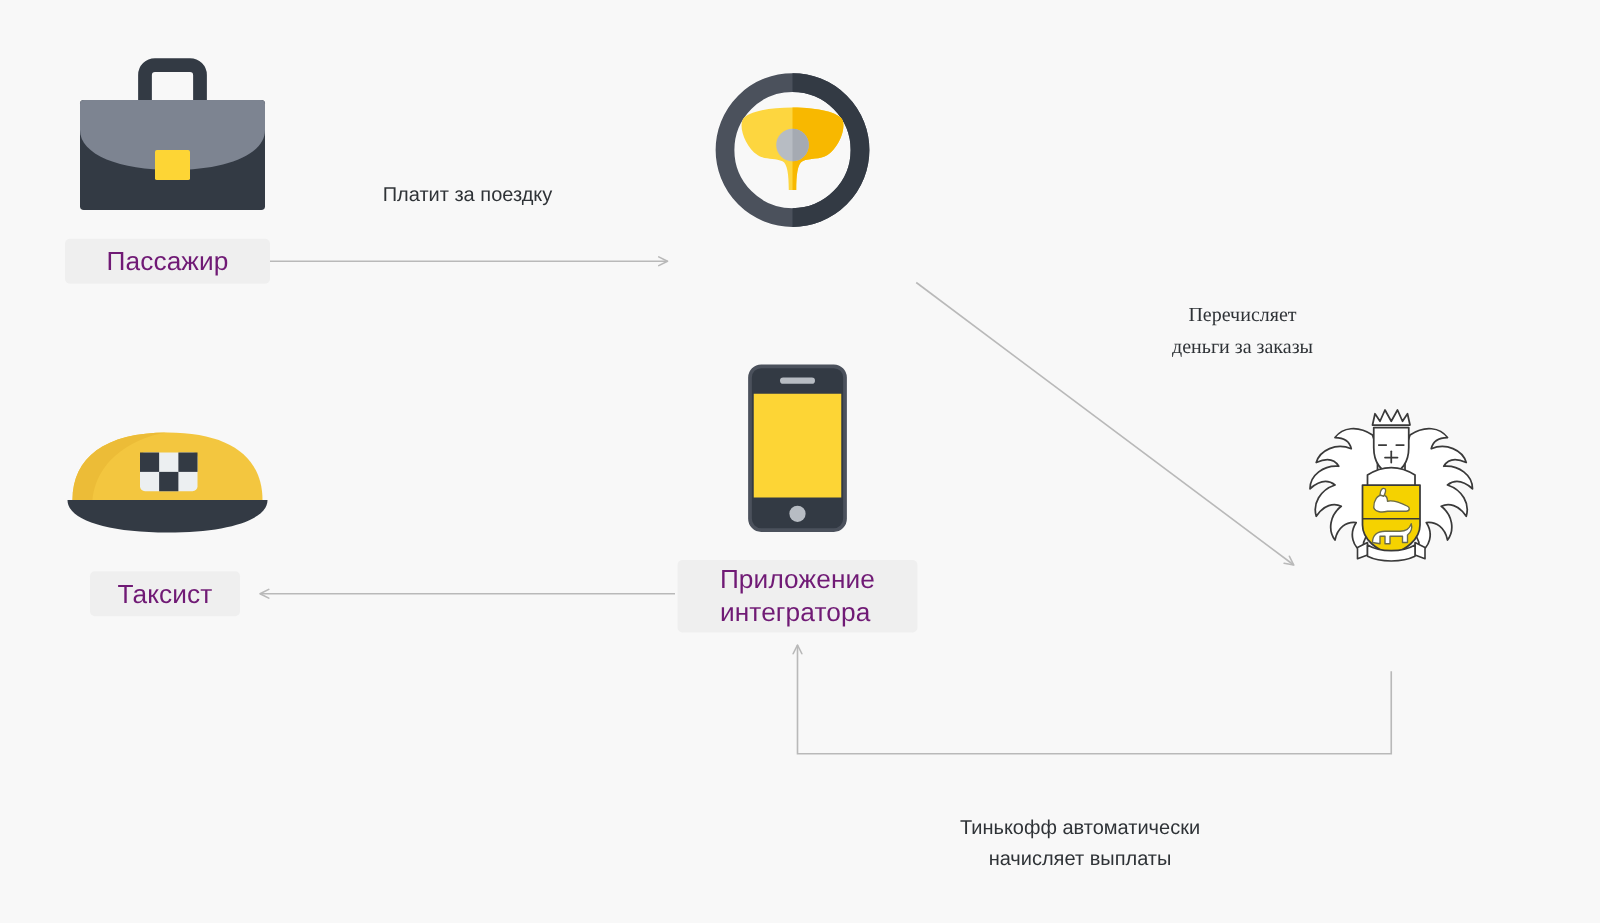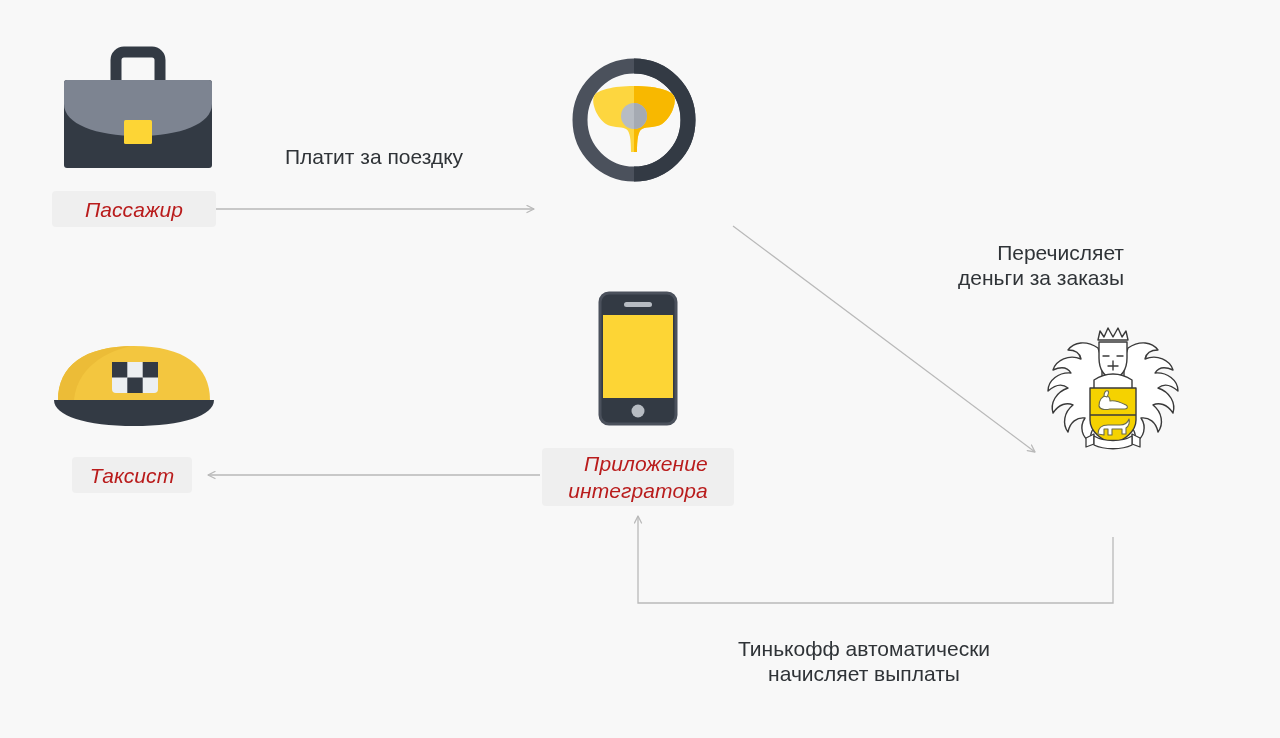--- a/index.html
+++ b/index.html
@@ -20,42 +20,41 @@
     position: absolute;
     left: 0; top: 0;
     width: 1280px;
     height: 738px;
   }
   
   .chip {
     position: absolute;
     background: #efefef;
     border-radius: 4px;
-    color: #b91c1c;
+    color: #701a75;
     font-size: 21px;
     line-height: 27px;
     display: flex;
     align-items: center;
     justify-content: center;
-    text-align: right;
+    text-align: left;
     padding: 6px 14px;
     white-space: pre-line;
     letter-spacing: 0.1px;
-    font-style: italic;
   }
   
   .caption {
     position: absolute;
     color: #2f3337;
-    font-size: 21px;
+    font-size: 16px;
     line-height: 25px;
     white-space: pre-line;
   }
   .caption.center { text-align: center; }
-  .caption.left { text-align: right; }
+  .caption.left { text-align: center; font-family: Liberation Serif, serif; }
 
   
   #connectors {
     position: absolute;
     left: 0; top: 0;
     width: 1280px;
     height: 738px;
     pointer-events: none;
   }
   
@@ -219,16 +218,16 @@
   <div class="chip" style="left:542px; top:448px; width:192px; height:58px;">Приложение
 интегратора</div>
 
 
   <div class="caption center" style="left:258px; top:144px; width:232px;">Платит за поездку</div>
 
   <div class="caption left" style="left:864px; top:240px; width:260px;">Перечисляет
 деньги за заказы</div>
 
 
-  <div class="caption center" style="left:730px; top:636px; width:268px;">Тинькофф автоматически
+  <div class="caption center" style="left:730px; top:650px; width:268px;">Тинькофф автоматически
 начисляет выплаты</div>
 
 </div>
 
 </body></html>

